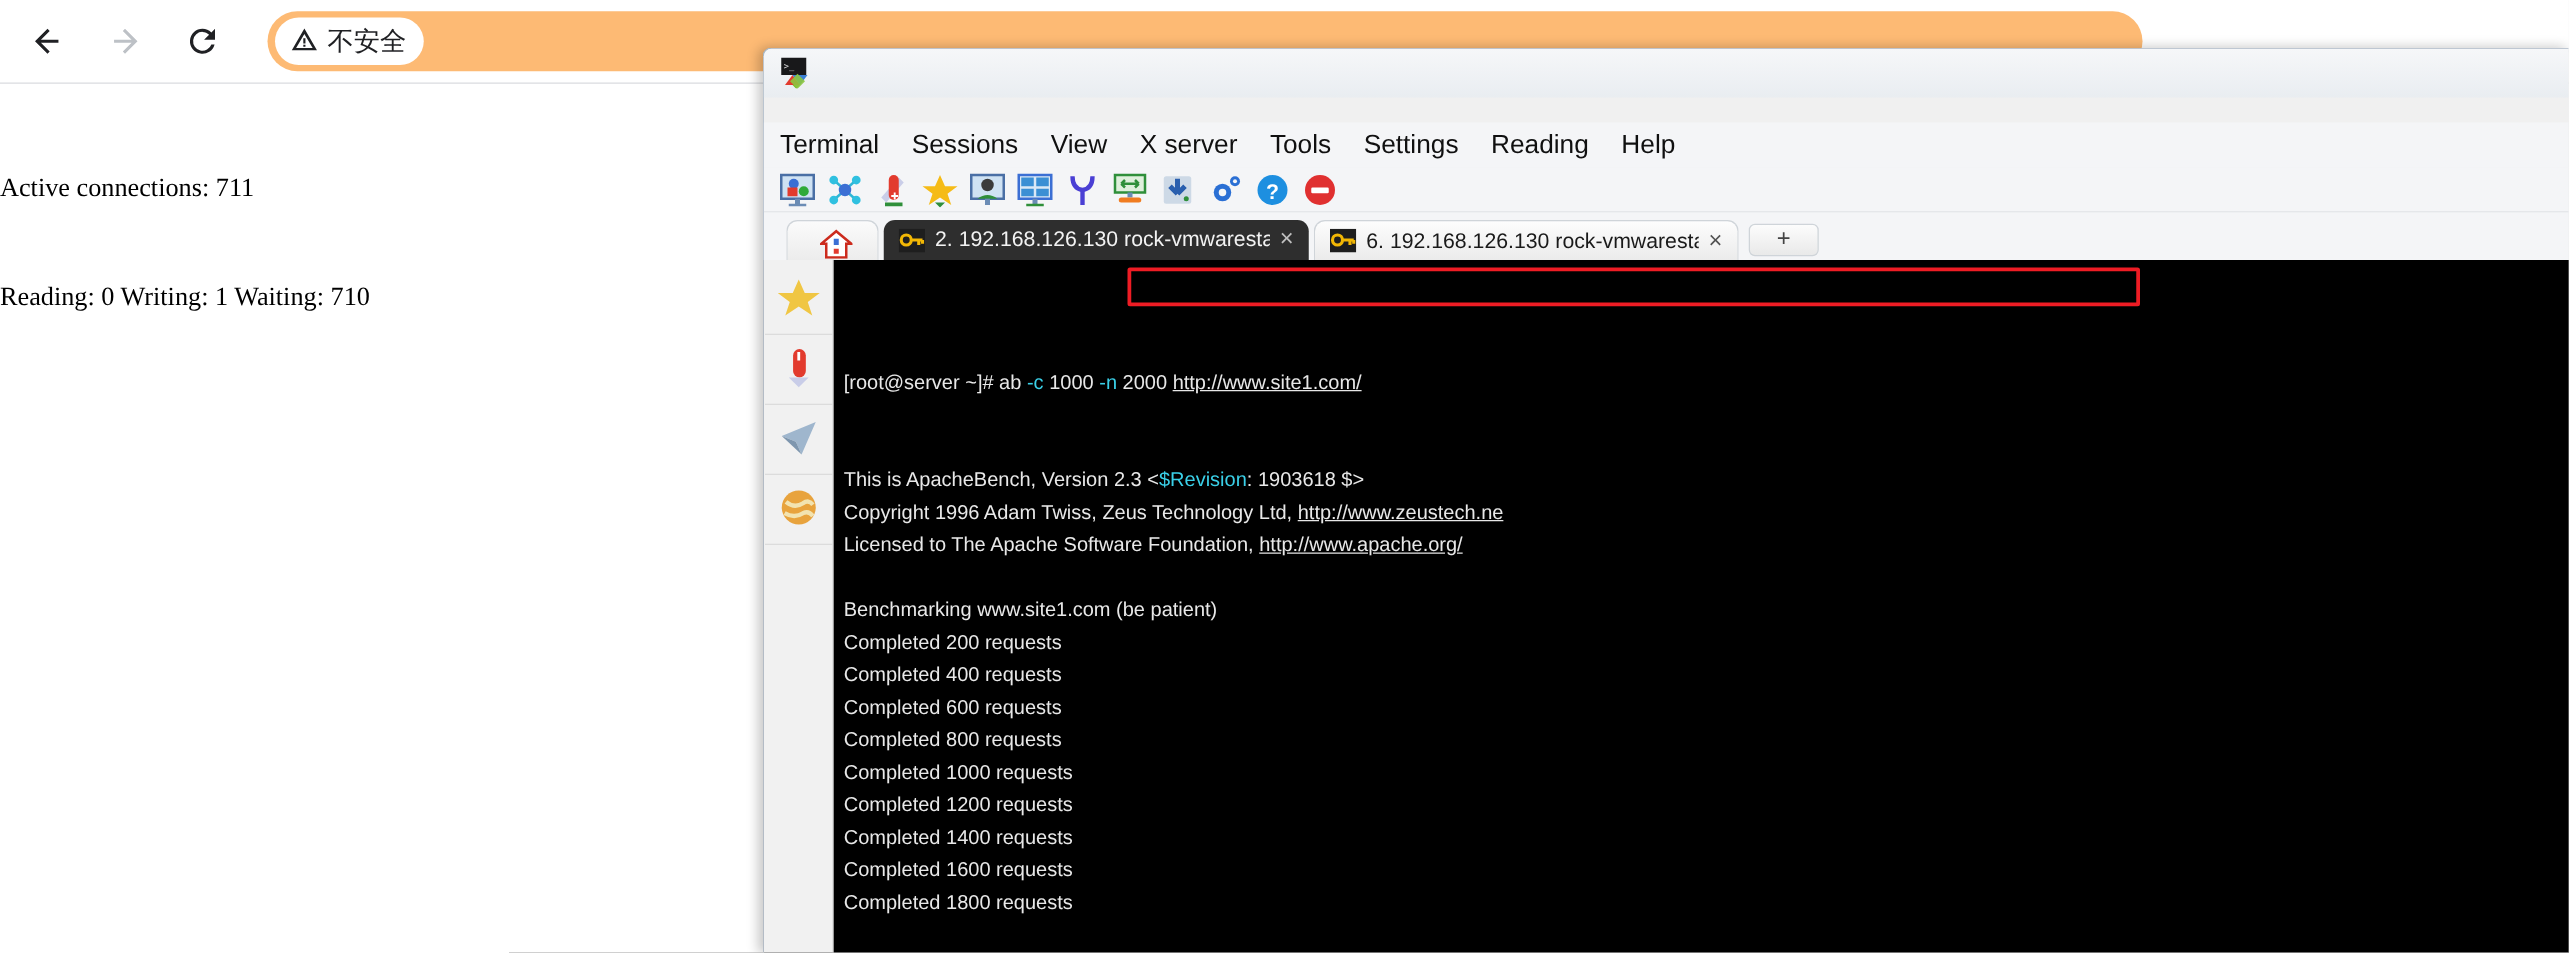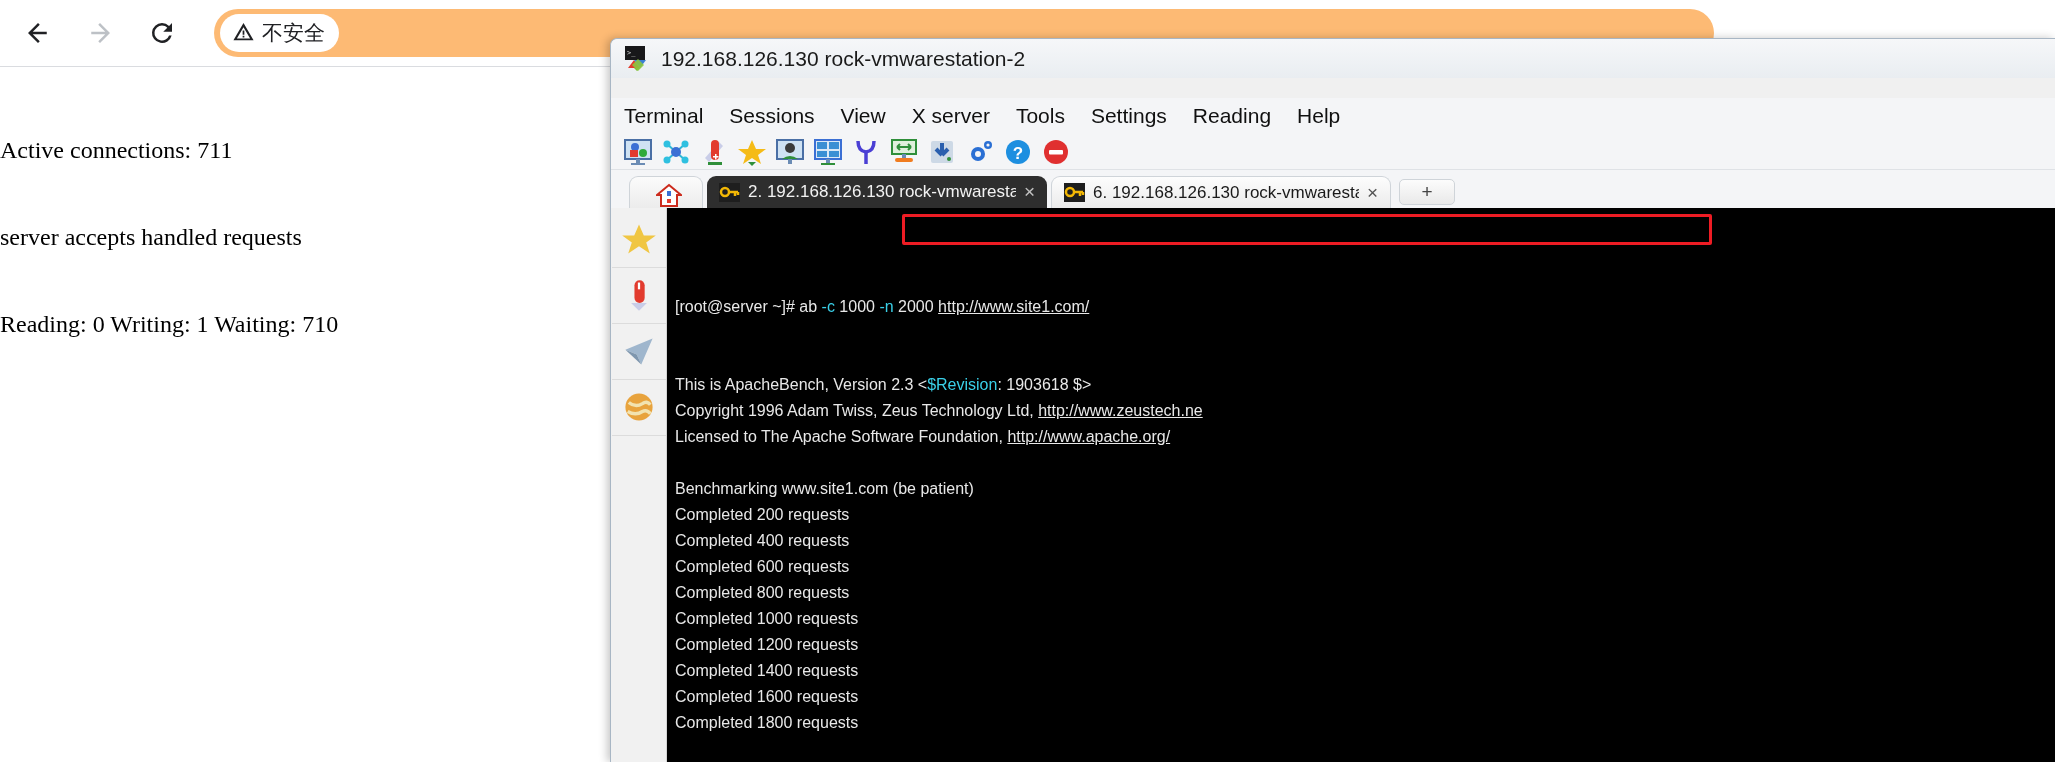--- a/index.html
+++ b/index.html
@@ -36,21 +36,21 @@
   #url-text .url-dim { color: #5f6368; }
 
   #browser-sep {
     position: absolute; top: 66px; left: 0; width: 2055px; height: 1px; background: #dadce0;
   }
 
   
   #page-body {
     position: absolute; top: 78px; left: 0; width: 736px;
     font-family: "Liberation Serif", serif;
-    font-size: 24px; line-height: 29px; color: #000000;
+    font-size: 21px; line-height: 29px; color: #000000;
     white-space: pre;
   }
 
   
   #moba {
     position: absolute; left: 610px; top: 38px;
     width: 1445px; height: 724px;
     background: #f0f0f0;
     border: 1px solid #a8b6c4;
     border-bottom: none; border-right: none;
@@ -174,39 +174,37 @@
         </span>
         <span id="not-secure-text">不安全</span>
       </div>
     </div>
   </div>
 
   <div id="browser-sep"></div>
 
   <div id="page-body">
     <div>Active connections: 711 </div>
-    <div>server accepts handled requests</div>
     <div>Reading: 0 Writing: 1 Waiting: 710 </div>
   </div>
 </div>
 
 <div id="moba">
 
   <div id="moba-title">
     <span id="moba-title-icon">
       <svg width="27" height="25" viewBox="0 0 27 25">
         <rect x="1" y="0" width="20" height="14" fill="#18181a"></rect>
         <text x="3" y="9" font-size="7" fill="#d8d8d8" font-family="monospace">&gt;_</text>
         <polygon points="4,22 10,14 16,22" fill="#e23b2e"></polygon>
         <polygon points="10,14 16,22 22,14" fill="#3b7fd4"></polygon>
         <polygon points="10,22 16,22 13,25" fill="#77bb2b"></polygon>
         <polygon points="8,19 14,25 20,19 14,13" fill="#8cc63f" opacity=".9"></polygon>
       </svg>
     </span>
-    <span id="moba-title-text">192.168.126.130 rock-vmwarestation-2</span>
   </div>
 
   <div id="moba-menubar">
     <div class="menu-item">Terminal</div>
     <div class="menu-item">Sessions</div>
     <div class="menu-item">View</div>
     <div class="menu-item">X server</div>
     <div class="menu-item">Tools</div>
     <div class="menu-item">Settings</div>
     <div class="menu-item">Reading</div>

